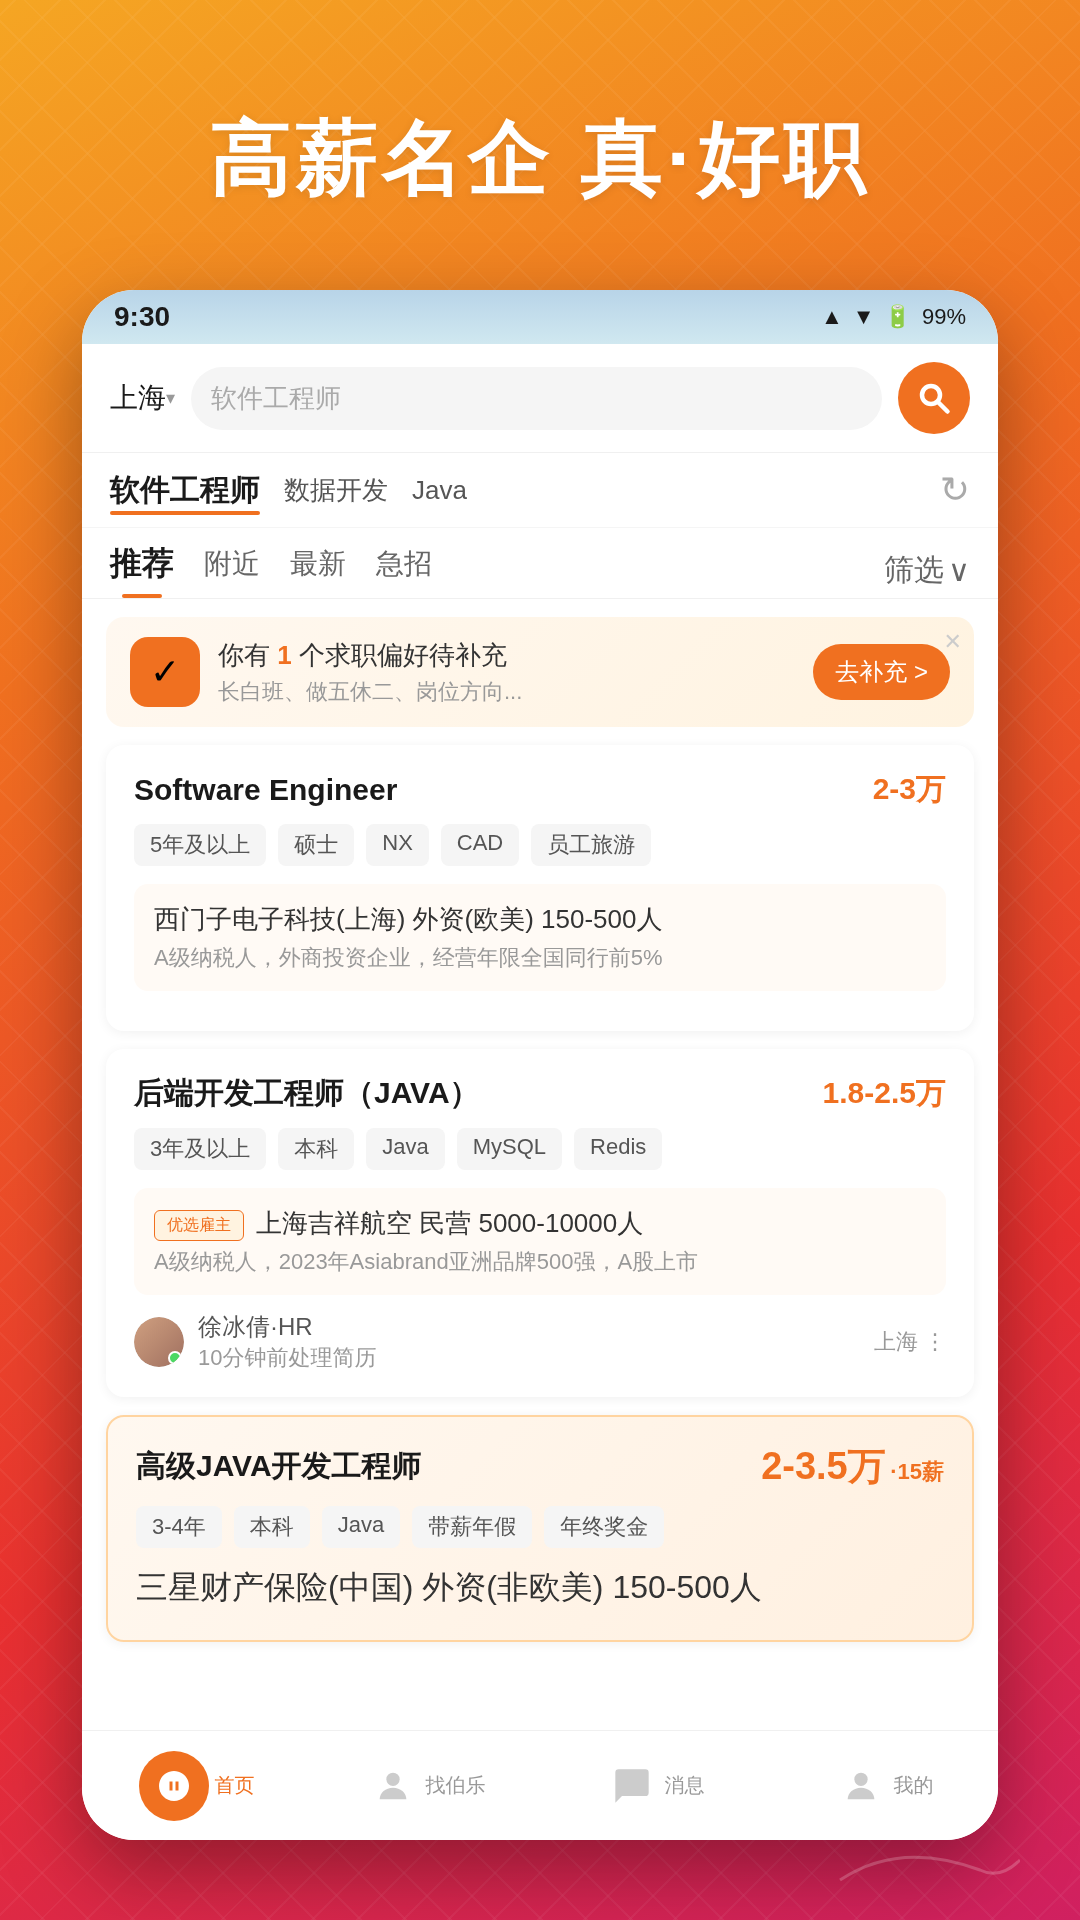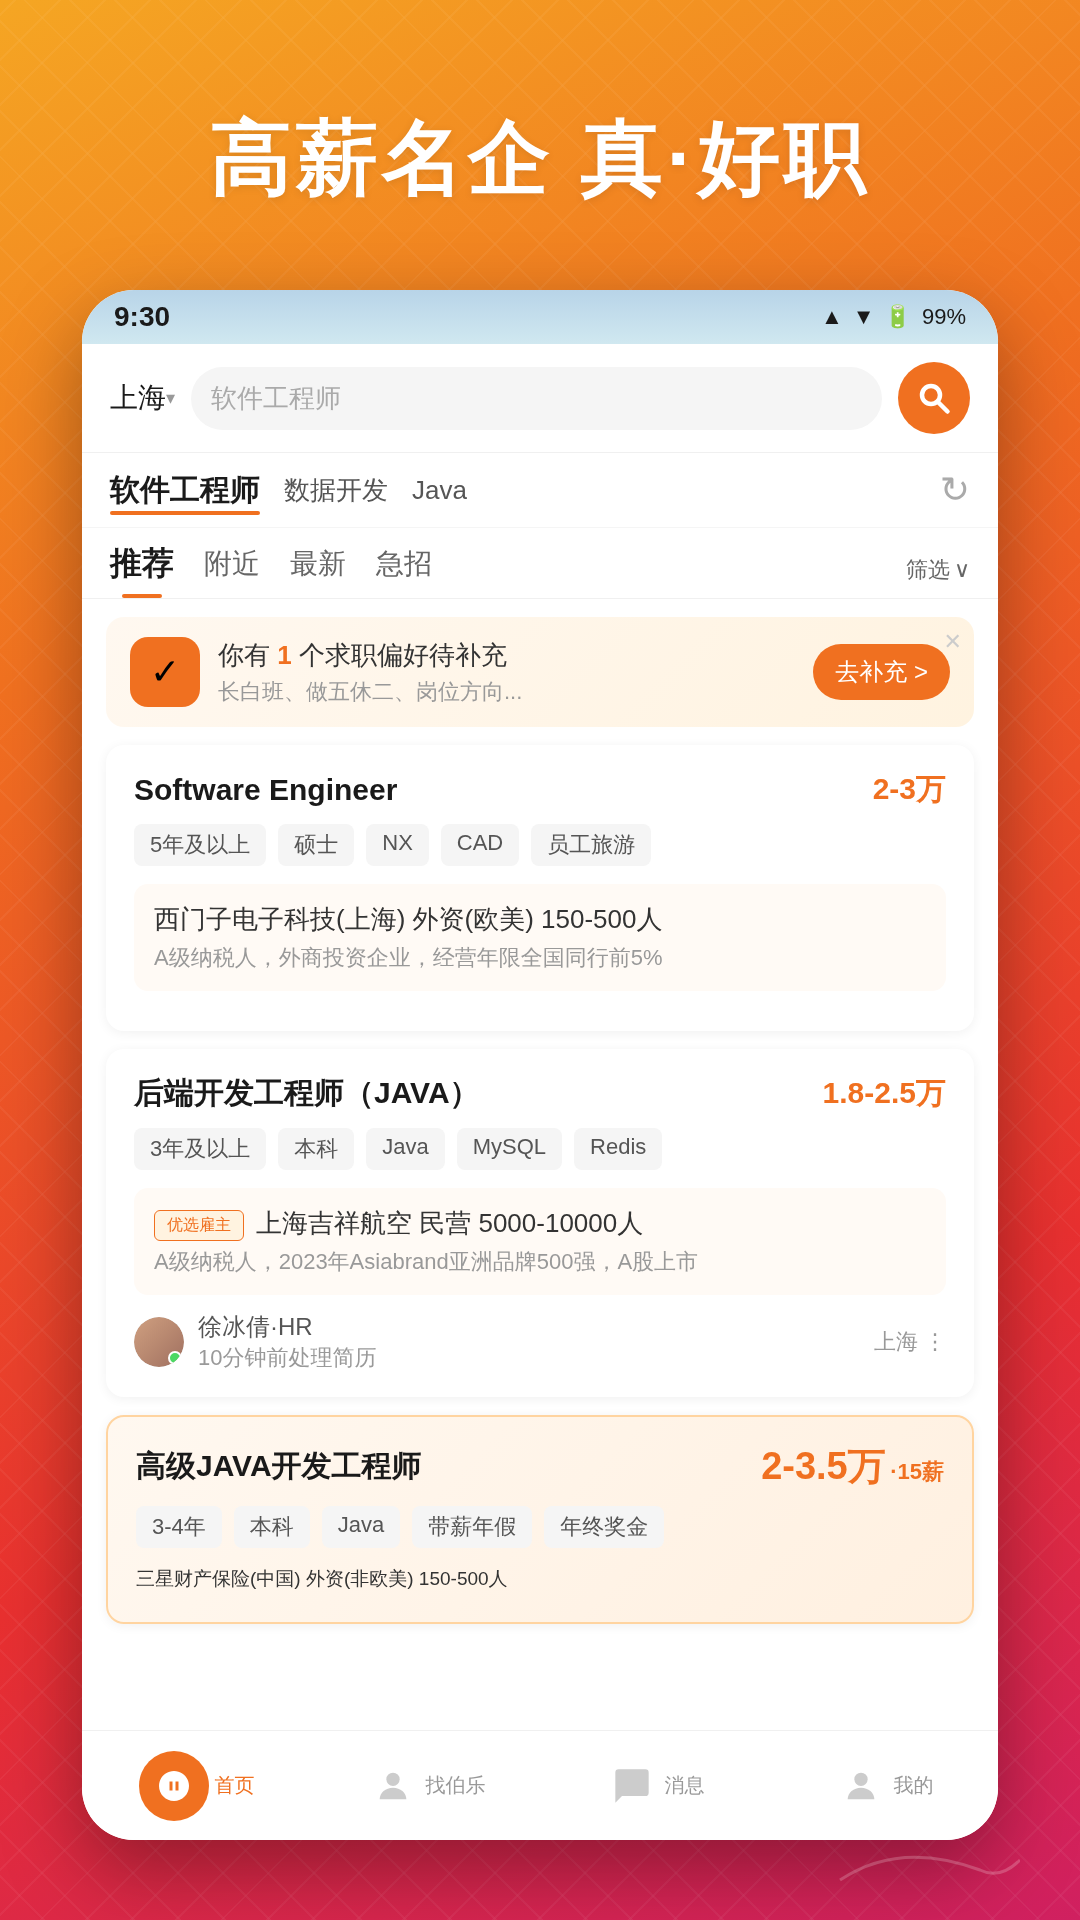--- a/index.html
+++ b/index.html
@@ -162,21 +162,21 @@
       bottom: 0;
       left: 50%;
       transform: translateX(-50%);
       width: 40px;
       height: 4px;
       background: #f07020;
       border-radius: 2px;
     }
     .tab-bar-right {
       margin-left: auto;
-      font-size: 22px;
+      font-size: 30px;
       color: #666;
       display: flex;
       align-items: center;
       gap: 4px;
     }
 
     
     .job-categories {
       padding: 16px 28px;
       display: flex;
@@ -597,21 +597,21 @@
             <span class="salary-sub">·15薪</span>
           </div>
         </div>
         <div class="job-tags">
           <span class="job-tag">3-4年</span>
           <span class="job-tag">本科</span>
           <span class="job-tag">Java</span>
           <span class="job-tag">带薪年假</span>
           <span class="job-tag">年终奖金</span>
         </div>
-        <div class="company-name" style="font-size:19px;color:#333;font-weight:500;">三星财产保险(中国)  外资(非欧美)  150-500人</div>
+        <div class="company-name" style="font-size:32px;color:#333;font-weight:500;">三星财产保险(中国)  外资(非欧美)  150-500人</div>
       </div>
 
     </div>
 
     <div class="bottom-nav">
       <div class="nav-item active">
         <div class="home-nav-icon">
           <svg width="36" height="36" viewBox="0 0 24 24" fill="white">
             <path d="M12 2C6.48 2 2 6.48 2 12s4.48 10 10 10 10-4.48 10-10S17.52 2 12 2zm-1 13H9V9h2v6zm4 0h-2V9h2v6z"></path>
           </svg>

